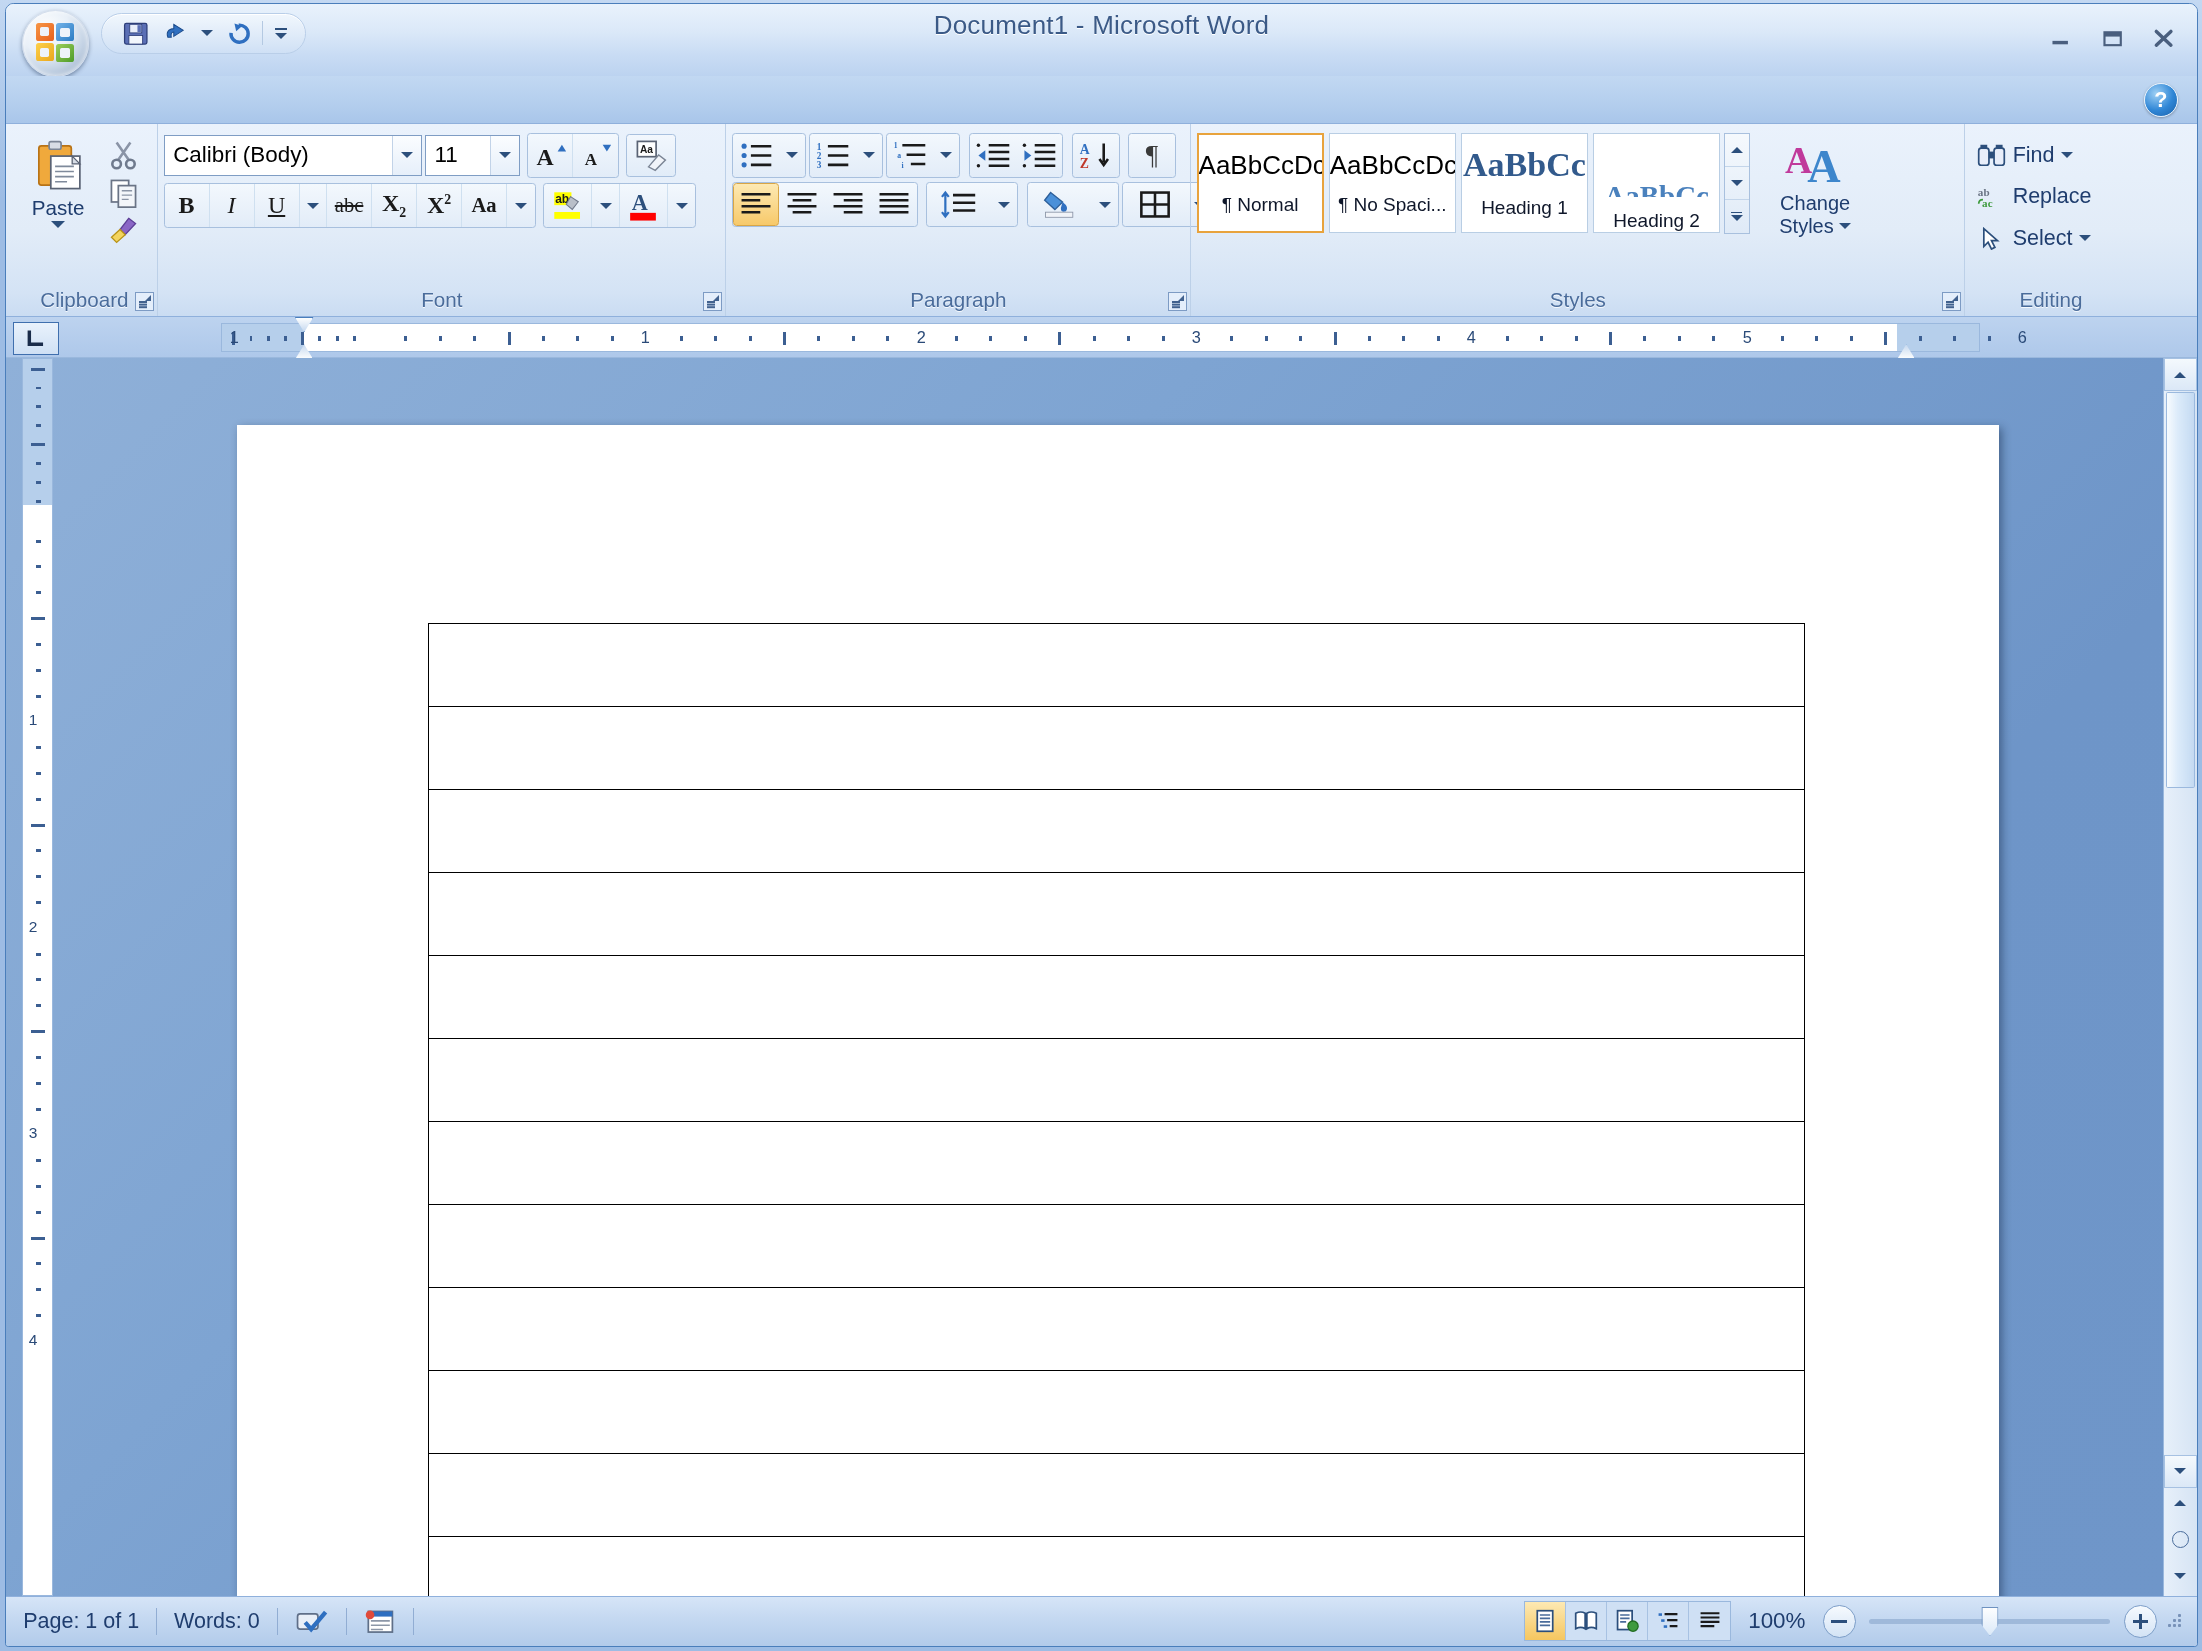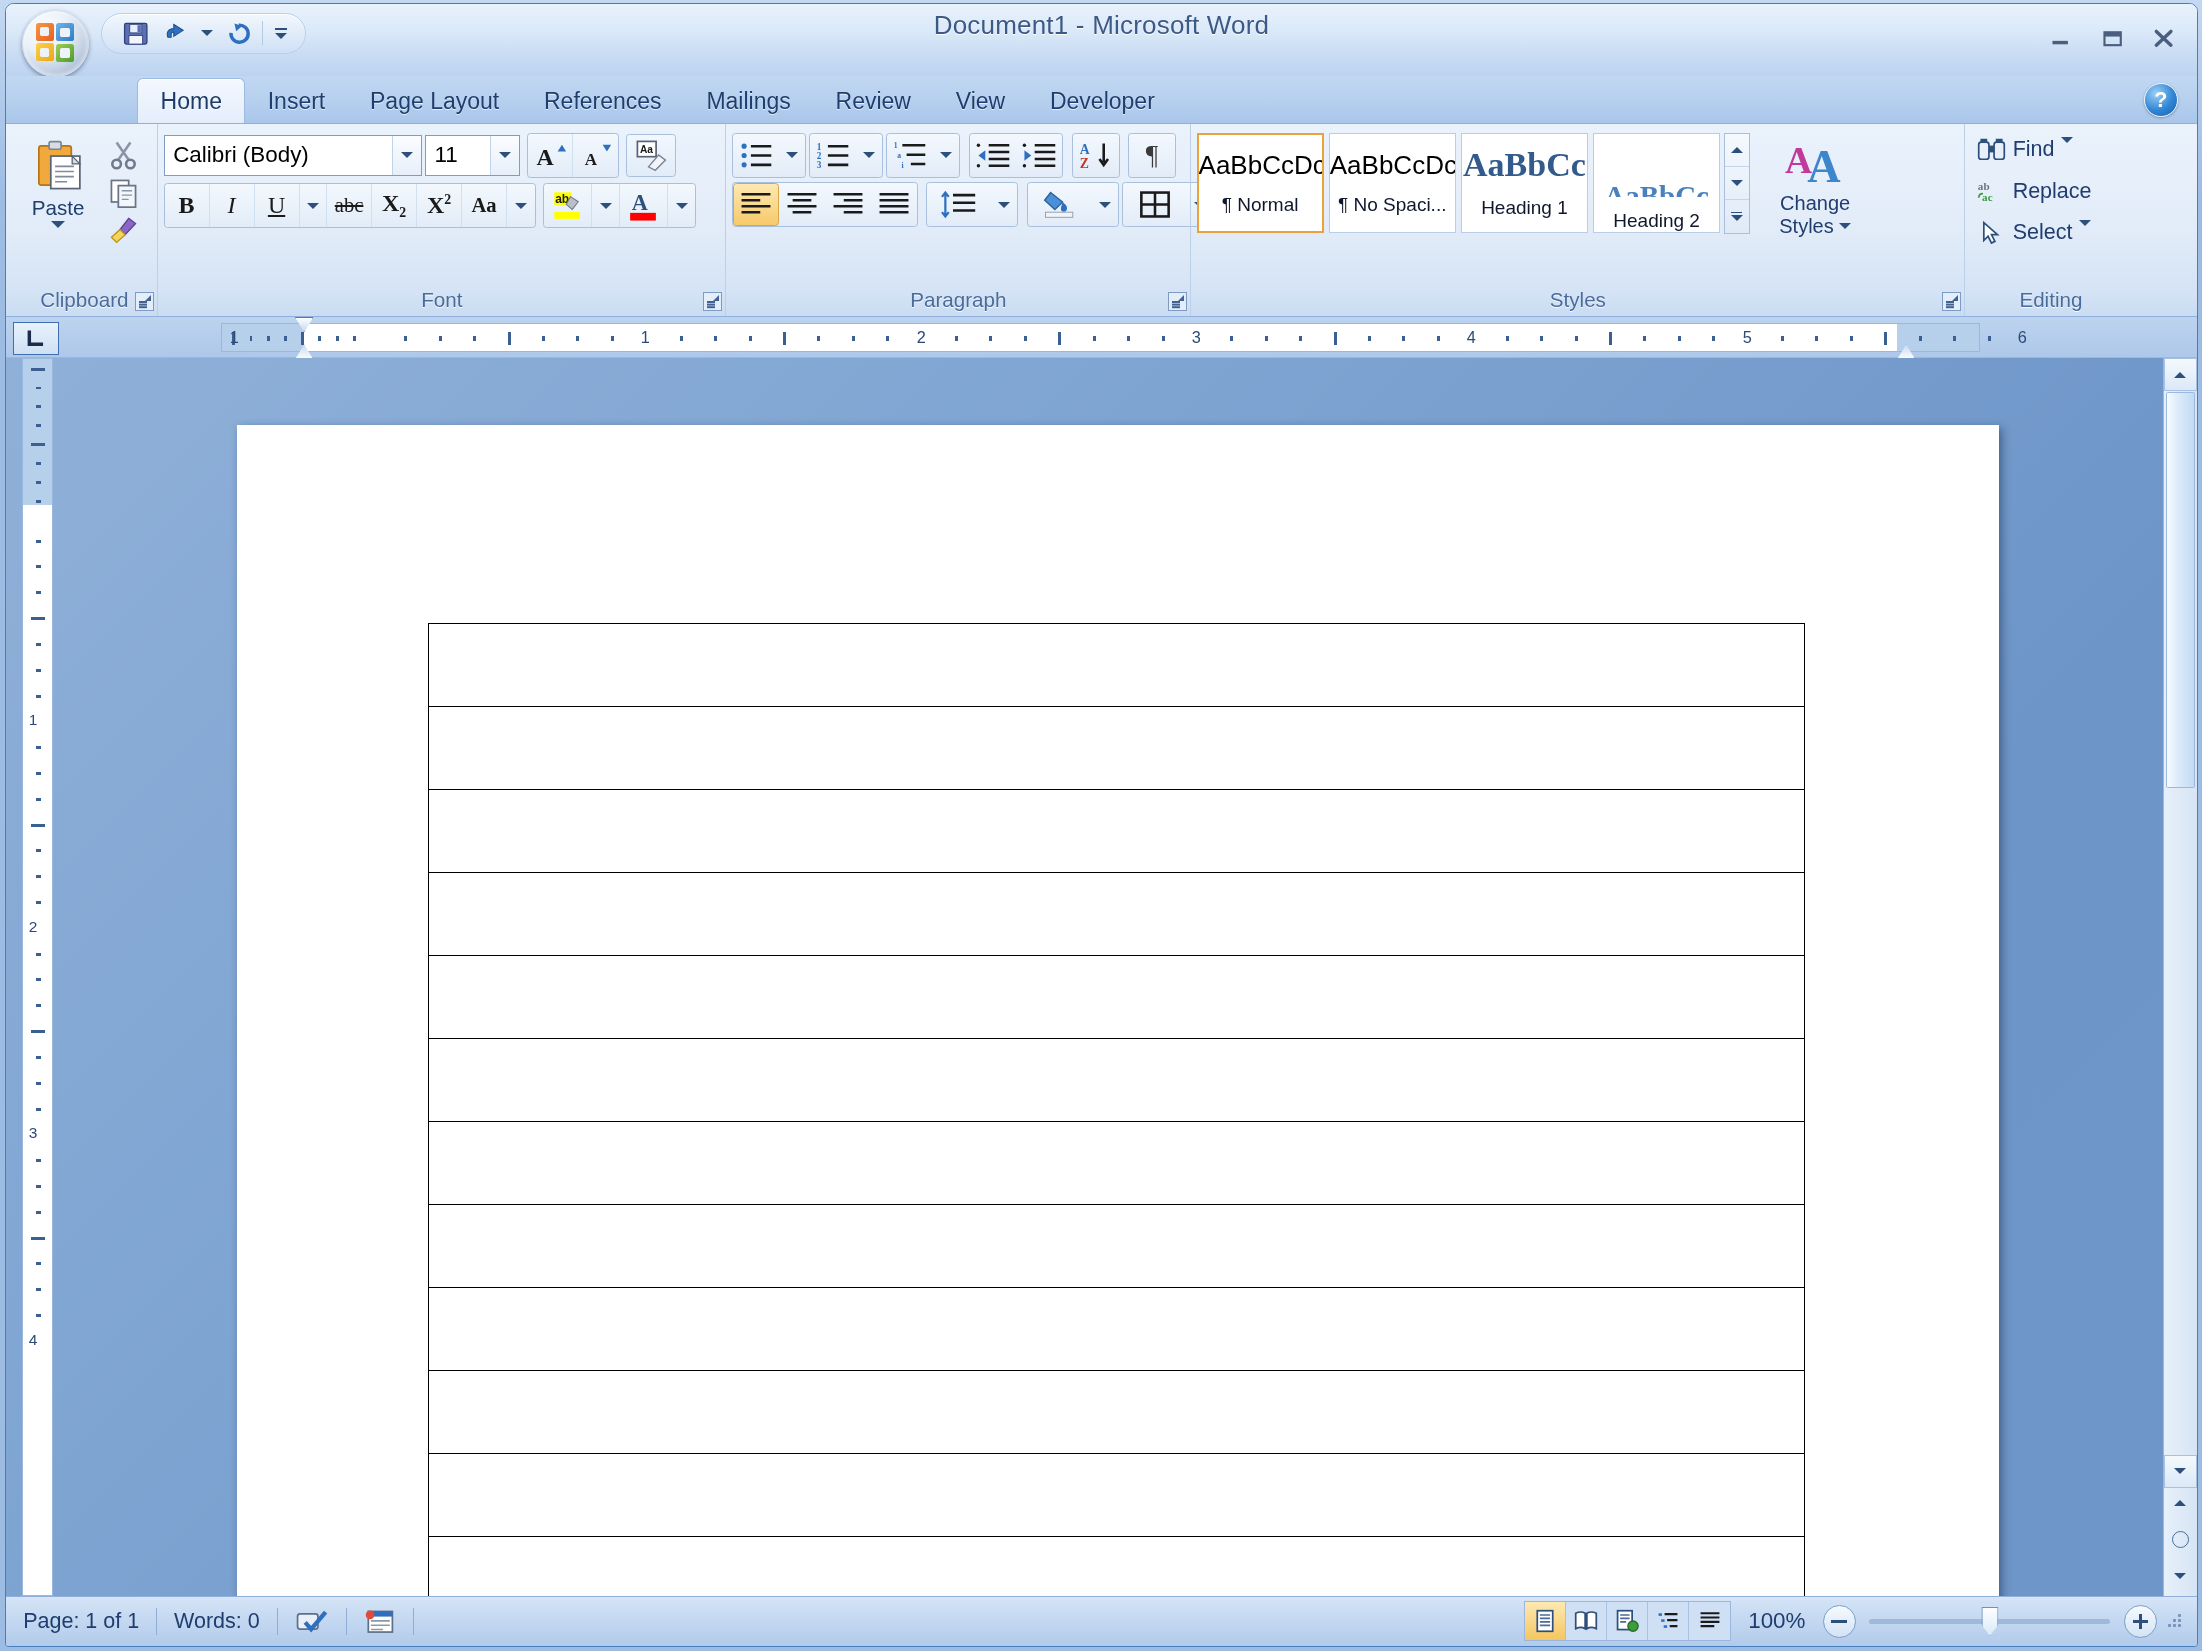--- a/index.html
+++ b/index.html
@@ -218,21 +218,21 @@
   .change-styles {
     width: 114px; height: 129px; margin-left: 8.6px;
     display: flex; flex-direction: column; align-items: center; padding-top: 5.2px;
     border: 0.9px solid transparent; border-radius: 3.4px; cursor: pointer;
   }
   .cs-text { font-size: 20px; color: #1f3d6e; line-height: 22.4px; text-align: center; }
 
   
   .edit-group { width: 172px; }
   .ebtn {
-    display: flex; gap: 6.9px; height: 38px; padding: 0 5.2px;
+    display: flex; align-items: center; gap: 6.9px; height: 38px; padding: 0 5.2px;
     border: 0.9px solid transparent; border-radius: 3.4px; cursor: pointer;
   }
   .ebtn span.lbl { font-size: 21.5px; color: #1f3d6e; }
 
   
   .ruler-h {
     position: absolute; top: 313px; left: 0; right: 0; height: 41px;
     background: linear-gradient(180deg,#bdd3ef,#aec8ea);
     border-bottom: 0.9px solid #9ab8dd;
     display: flex; align-items: center;
@@ -427,30 +427,20 @@
       </div>
       <div class="wb">
         <svg width="22.4" height="20.6" viewBox="0 0 26 24">
           <path d="M5 4 L22 20 M22 4 L5 20" stroke="#4a5f7e" stroke-width="4" stroke-linecap="round"></path>
         </svg>
       </div>
     </div>
   </div>
 
   <div class="tabstrip">
-    <div class="tabs">
-      <div class="tab active">Home</div>
-      <div class="tab">Insert</div>
-      <div class="tab">Page Layout</div>
-      <div class="tab">References</div>
-      <div class="tab">Mailings</div>
-      <div class="tab">Review</div>
-      <div class="tab">View</div>
-      <div class="tab">Developer</div>
-    </div>
     <div class="help-btn">?</div>
   </div>
 
   <div class="ribbon">
 
     <div class="group clip-group">
       <div class="group-body">
         <div class="clip-row">
           <div class="paste-big">
             <svg width="53" height="53" viewBox="0 0 62 62">

